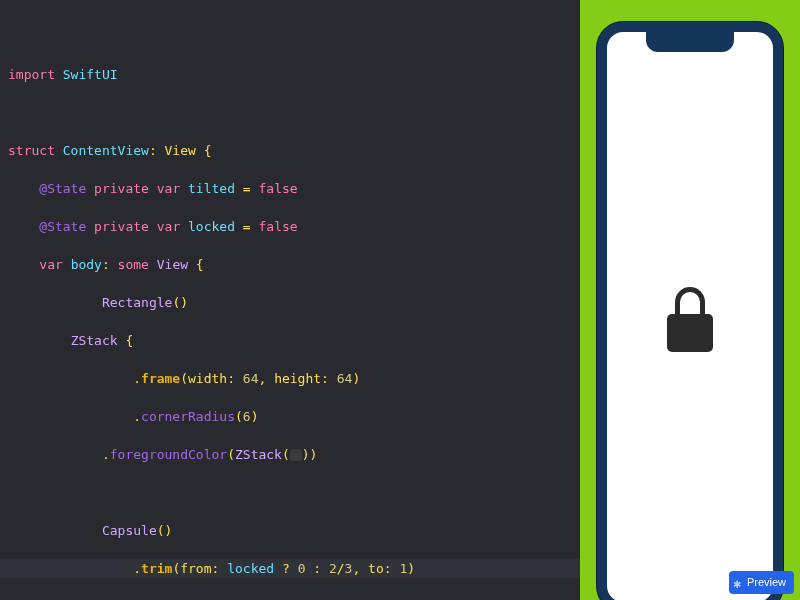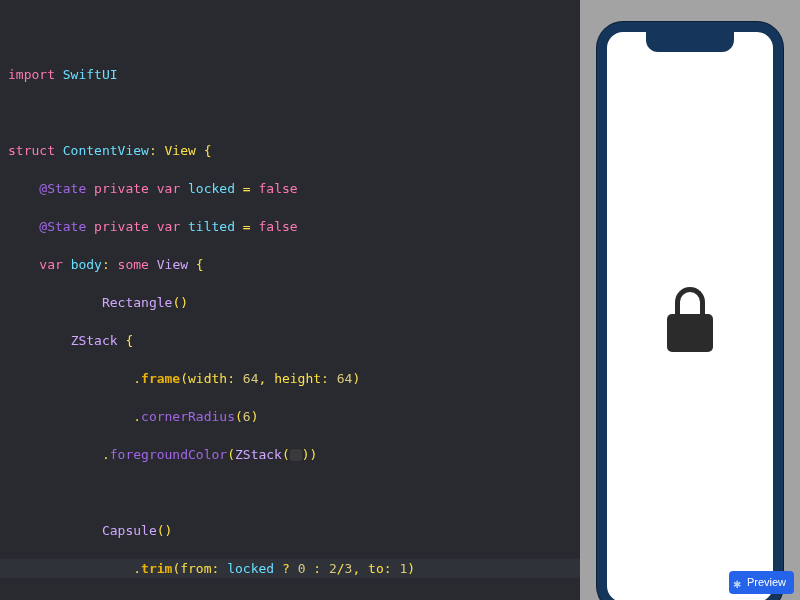--- a/index.html
+++ b/index.html
@@ -17,21 +17,21 @@
     padding: 4px 8px;
     color: #d8d8dc;
     overflow: hidden;
     white-space: pre;
     margin-top: 42px;
   }
   .editor .line { display: block; height: 19px; }
   .hl-line { background: #2f3239; margin-left: -8px; padding-left: 8px; margin-right: -8px; padding-right: 8px; }
   .preview {
     width: 220px; height: 600px;
-    background: #a3a3a3;
+    background: #84cc16;
     position: relative;
   }
   .phone {
     position: absolute;
     left: 50%; transform: translateX(-50%);
     top: 22px;
     width: 186px; height: 590px;
     background: #fff;
     border: 10px solid #16355a;
     border-radius: 26px;
@@ -99,22 +99,22 @@
   .fn2  { color: #eab308; font-weight: bold; }
   .op   { color: #fde047; }
 </style>
 </head>
 <body>
 
 <div class="editor">
 <span class="line"><span class="kw">import</span> <span class="type">SwiftUI</span></span>
 <span class="line"> </span>
 <span class="line"><span class="kw">struct</span> <span class="type">ContentView</span><span class="op">: View {</span></span>
+<span class="line">    <span class="fn">@State</span> <span class="kw">private var</span> <span class="type">tilted</span><span class="op"> = </span><span class="kw">false</span></span>
 <span class="line">    <span class="fn">@State</span> <span class="kw">private var</span> <span class="type">locked</span><span class="op"> = </span><span class="kw">false</span></span>
-<span class="line">    <span class="fn">@State</span> <span class="kw">private var</span> <span class="type">tilted</span><span class="op"> = </span><span class="kw">false</span></span>
 <span class="line">    <span class="kw">var</span> <span class="type">body</span><span class="op">: </span><span class="kw">some</span> <span class="type2">View</span><span class="op"> {</span></span>
 <span class="line">            <span class="type2">Rectangle</span><span class="op">()</span></span>
 <span class="line">        <span class="type2">ZStack</span><span class="op"> {</span></span>
 <span class="line">                <span class="op">.</span><span class="fn2">frame</span><span class="op">(width: </span><span class="num">64</span><span class="op">, height: </span><span class="num">64</span><span class="op">)</span></span>
 <span class="line">                <span class="op">.</span><span class="fn">cornerRadius</span><span class="op">(</span><span class="num">6</span><span class="op">)</span></span>
 <span class="line">            <span class="op">.</span><span class="fn">foregroundColor</span><span class="op">(</span><span class="type2">ZStack</span><span class="op">(</span><span class="color-swatch"></span><span class="op">))</span></span>
 <span class="line"> </span>
 <span class="line">            <span class="type2">Capsule</span><span class="op">()</span></span>
 <span class="line hl-line">                <span class="op">.</span><span class="fn2">trim</span><span class="op">(from: </span><span class="type">locked</span><span class="op"> ? </span><span class="num">0</span><span class="op"> : </span><span class="num">2</span><span class="op">/</span><span class="num">3</span><span class="op">, to: </span><span class="num">1</span><span class="op">)</span></span>
 <span class="line">                    <span class="fn2">.round</span><span class="op">, lineJoin: </span><span class="fn2">.round</span><span class="op">))</span></span>

